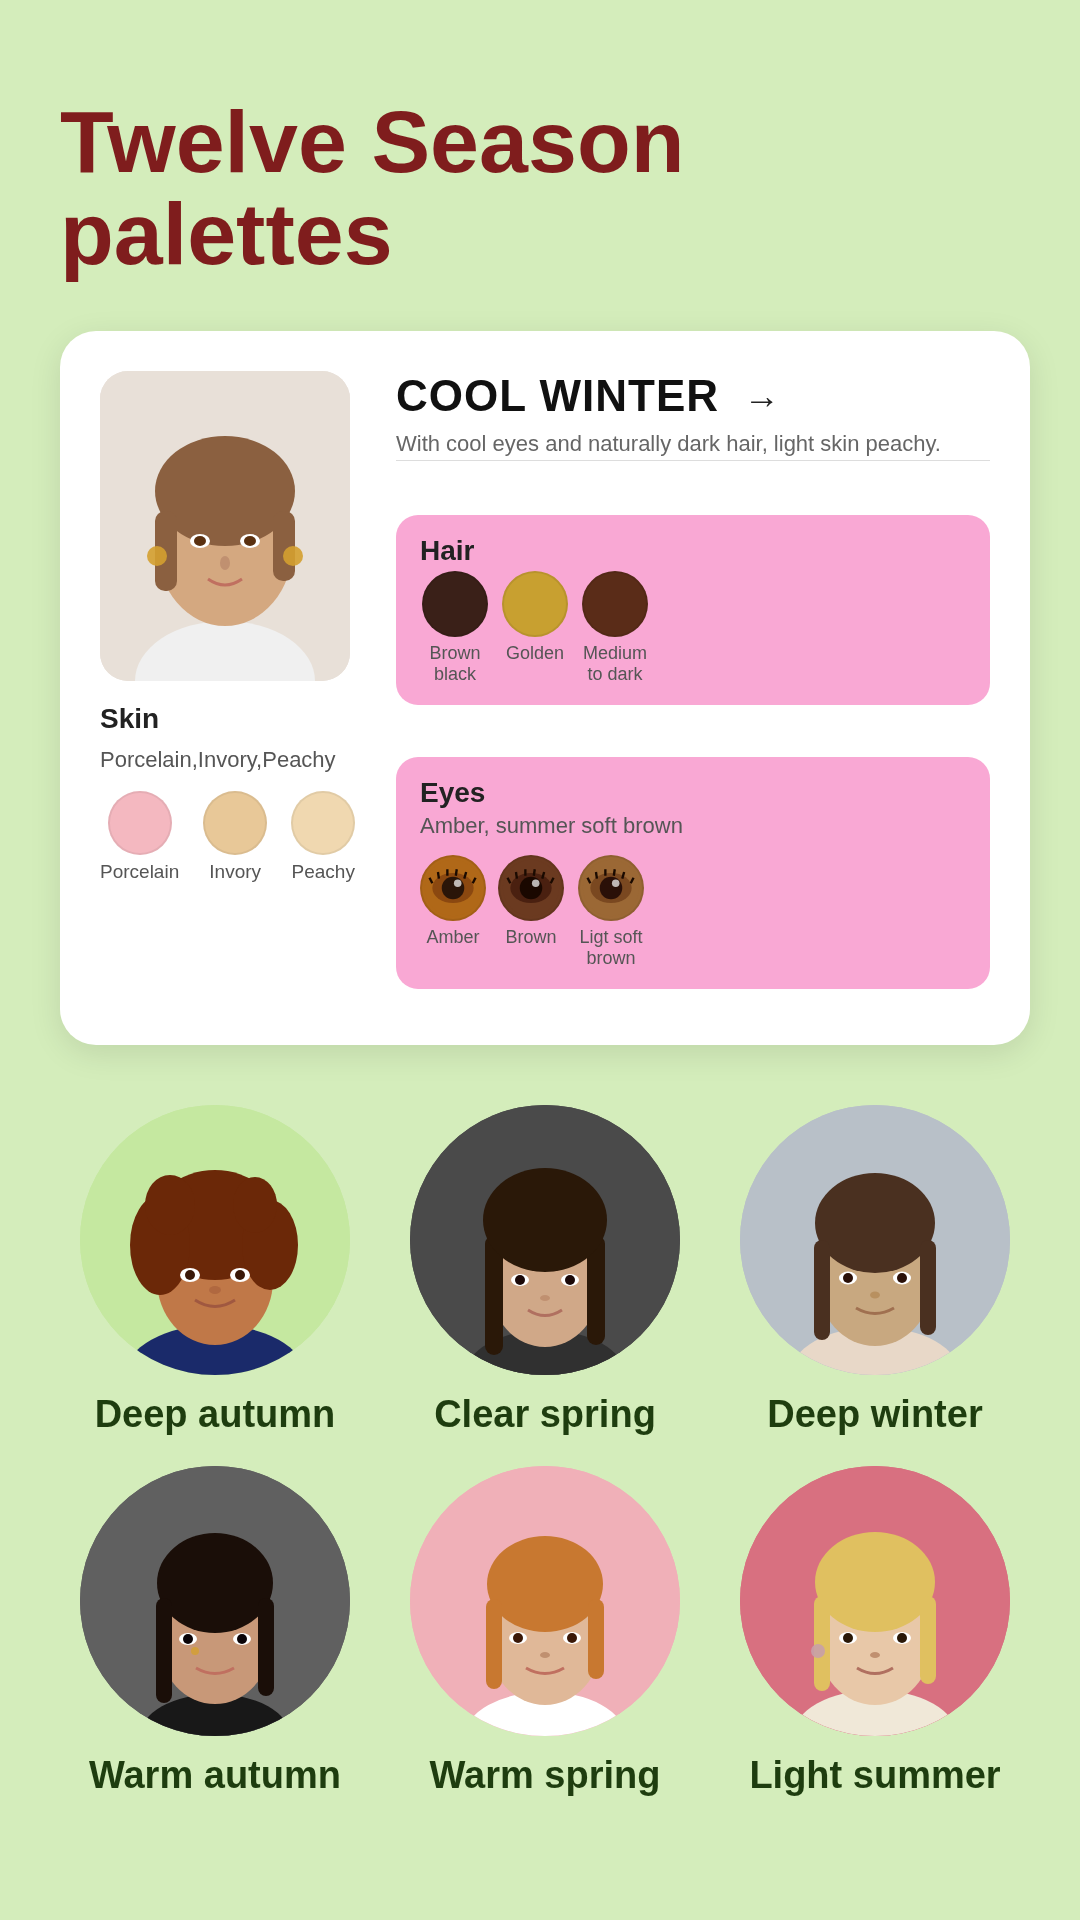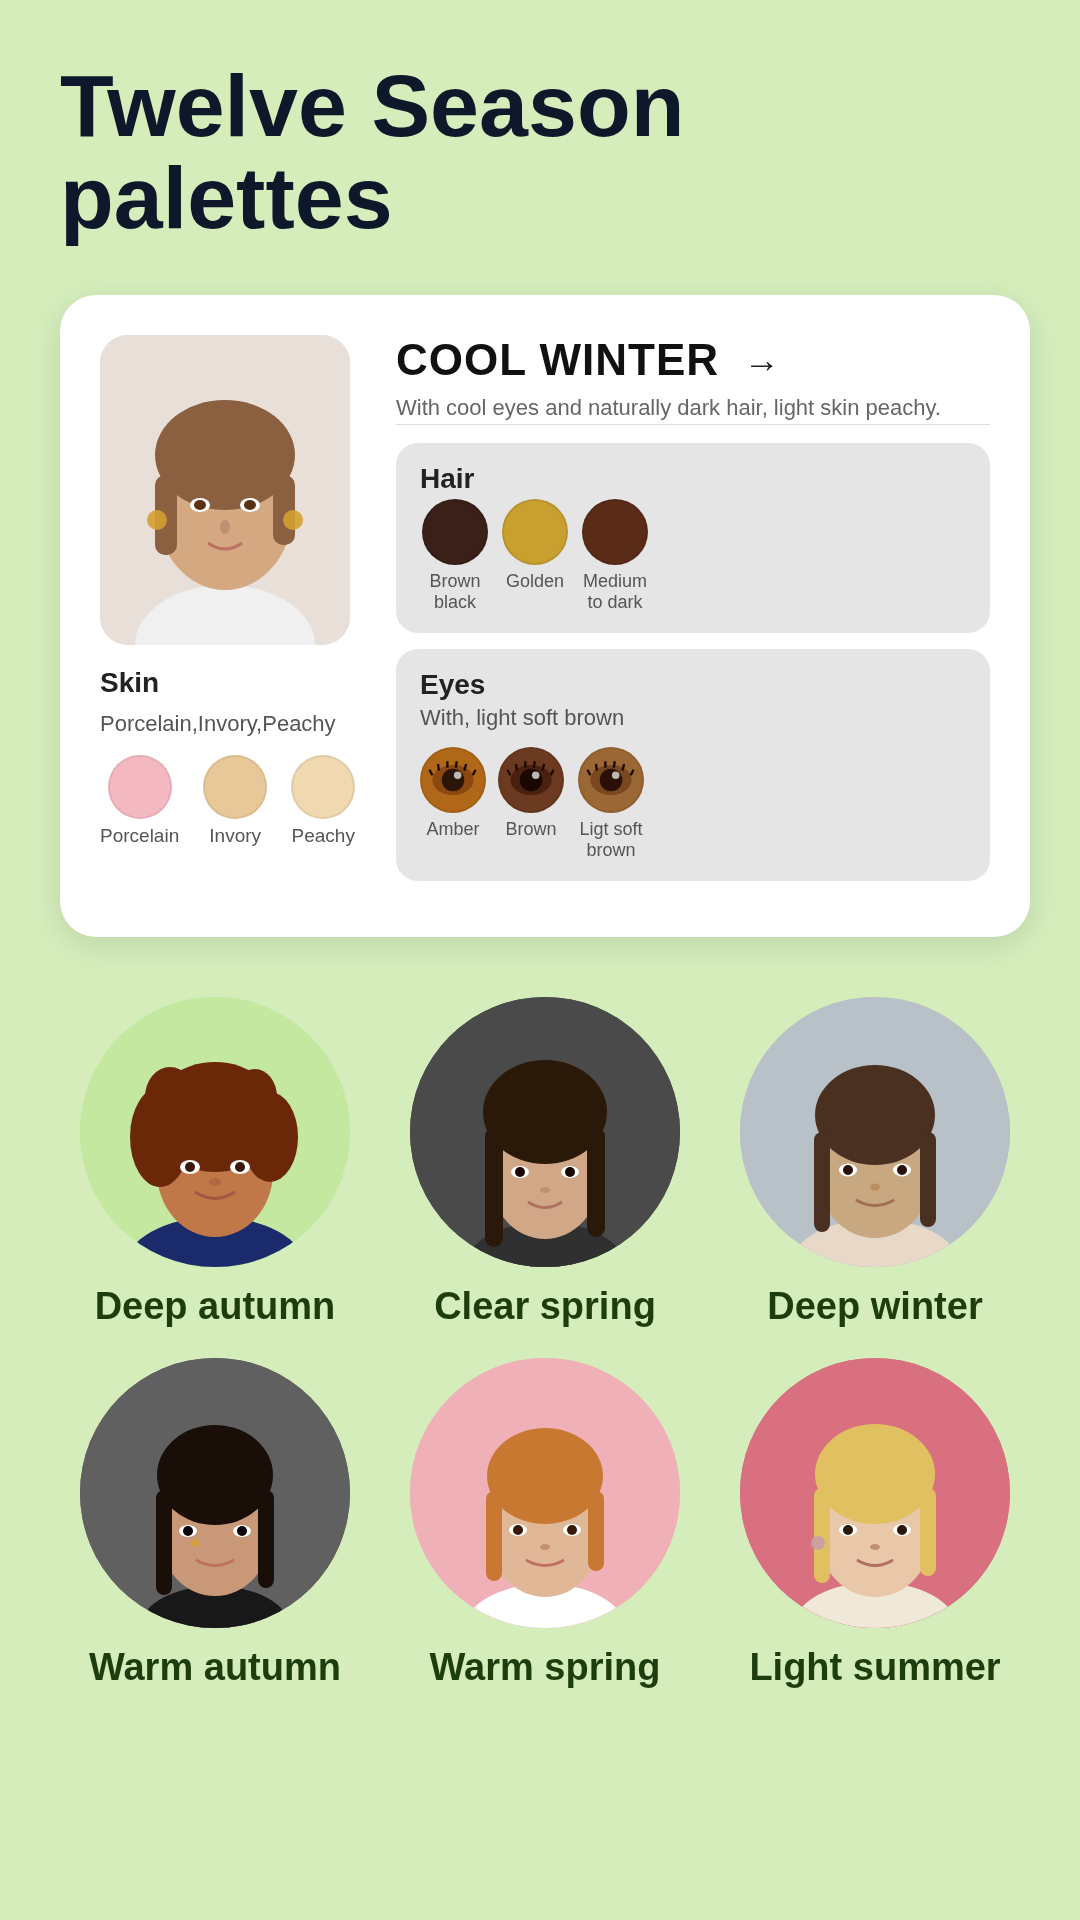--- a/index.html
+++ b/index.html
@@ -11,23 +11,24 @@
       overflow-x: hidden;
     }
 
     .page-wrapper {
       padding: 60px 50px 60px 60px;
     }
 
     .main-title {
       font-size: 88px;
       font-weight: 900;
-      color: #0f172a;
+      color: #7f1d1d;
       line-height: 1.05;
       margin-bottom: 50px;
+      margin-top: 36px;
     }
 
     
     .card {
       background: #ffffff;
       border-radius: 36px;
       padding: 40px 40px 40px 40px;
       display: flex;
       gap: 36px;
       box-shadow: 0 8px 32px rgba(0,0,0,0.10);
@@ -136,24 +137,25 @@
       line-height: 1.4;
     }
 
     .divider {
       height: 1px;
       background: #ddd;
       margin-bottom: 18px;
     }
 
     .feature-card {
-      background: #e5e5e5;
+      background: #f9a8d4;
       border-radius: 22px;
       padding: 20px 24px;
       margin-bottom: 16px;
+      margin-top: 36px;
     }
 
     .feature-title {
       font-size: 28px;
       font-weight: 700;
       color: #222;
       margin-bottom: 4px;
     }
 
     .feature-subtitle {
@@ -324,21 +326,21 @@
           </div>
           <div class="feature-swatch-item">
             <div class="feature-swatch-circle" style="background:#5a2c18;"></div>
             <span class="feature-swatch-label">Medium to dark</span>
           </div>
         </div>
       </div>
 
       <div class="feature-card">
         <div class="feature-title">Eyes</div>
-        <div class="feature-subtitle">With, light soft brown</div>
+        <div class="feature-subtitle">Amber, summer soft brown</div>
         <div class="feature-swatches">
           <div class="feature-swatch-item">
             <div class="eye-swatch" style="background:#b06818;">
               <svg viewBox="0 0 66 66" width="66" height="66">
                 <ellipse cx="33" cy="33" rx="30" ry="30" fill="#b06818"></ellipse>
                 <ellipse cx="33" cy="33" rx="22" ry="16" fill="#8b4810"></ellipse>
                 <circle cx="33" cy="33" r="12" fill="#2a1508"></circle>
                 <circle cx="38" cy="28" r="4" fill="white" opacity="0.7"></circle>
 
                 <line x1="11" y1="28" x2="8" y2="22" stroke="#1a0a00" stroke-width="2.5"></line>

